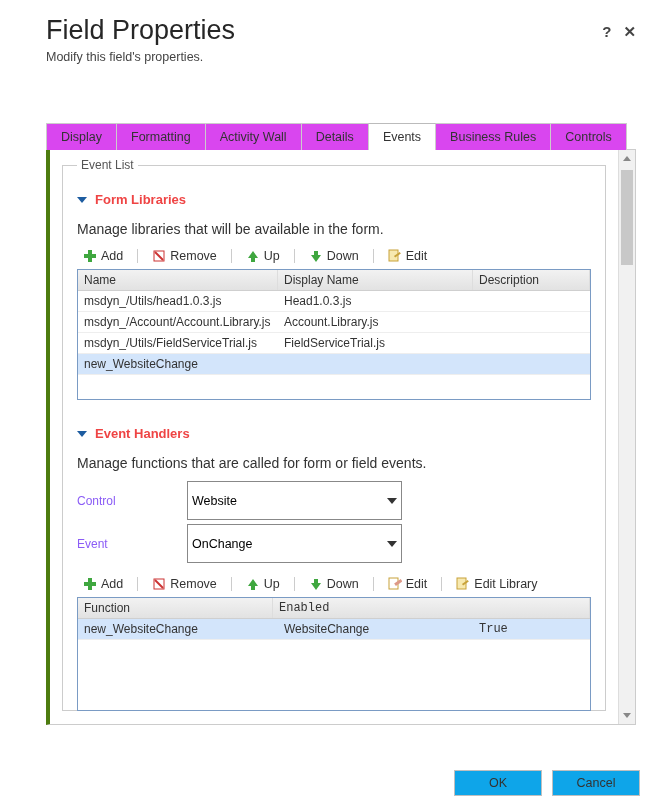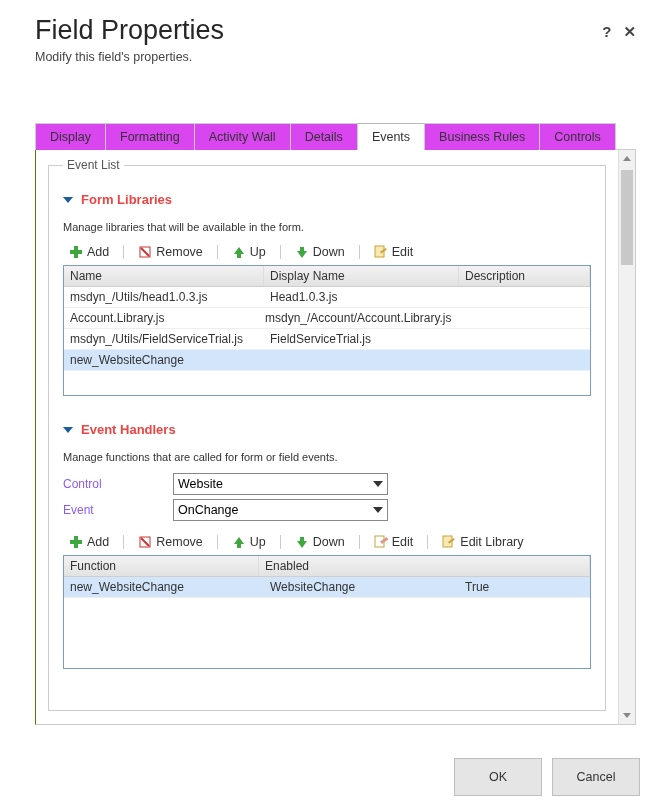--- a/index.html
+++ b/index.html
@@ -5,21 +5,21 @@
   * { box-sizing: border-box; margin: 0; padding: 0; }
   body {
     font-family: "Segoe UI", Arial, sans-serif;
     background: #fff;
     width: 664px;
     height: 812px;
     position: relative;
     overflow: hidden;
   }
   .dialog {
-    padding: 15px 28px 0 35px;
+    padding: 15px 28px 0 46px;
   }
   .header-row {
     display: flex;
     justify-content: space-between;
     align-items: flex-start;
   }
   .title {
     font-size: 27px;
     font-weight: 300;
     color: #262626;
@@ -62,21 +62,21 @@
     background: #fff;
     z-index: 2;
   }
   .tab:not(.active) {
     border-top-color: #ccc;
     background: #d946ef;
   }
   .content-area {
     display: flex;
     height: 575px;
-    border-left: 1px solid #4d7c0f;
+    border-left: 4px solid #4d7c0f;
     border-right: 1px solid #ccc;
     border-bottom: 1px solid #ccc;
   }
   .scroll-body {
     flex: 1;
     padding: 6px 12px;
     overflow: hidden;
   }
   fieldset.event-list {
     border: 1px solid #ccc;
@@ -100,21 +100,21 @@
     border-left: 5px solid transparent;
     border-right: 5px solid transparent;
     border-top: 6px solid #1d5ca0;
   }
   .section-title {
     font-size: 13px;
     font-weight: 700;
     color: #ef4444;
   }
   .section-desc {
-    font-size: 11px;
+    font-size: 14px;
     color: #333;
     margin: 14px 0 10px;
   }
   .toolbar {
     display: flex;
     align-items: center;
     gap: 4px;
     margin-bottom: 4px;
   }
   .tbtn {
@@ -173,40 +173,40 @@
     align-items: center;
     margin-bottom: 4px;
   }
   .form-label {
     width: 110px;
     font-size: 12px;
     color: #8b5cf6;
   }
   .select {
     width: 215px;
-    height: 22px;
+    height: 39px;
     border: 1px solid #888;
     font-size: 12.5px;
     padding: 1px 4px;
     display: flex;
     justify-content: space-between;
     align-items: center;
     cursor: pointer;
     background: #fff;
   }
   .select .caret {
     width: 0; height: 0;
     border-left: 5px solid transparent;
     border-right: 5px solid transparent;
     border-top: 6px solid #333;
   }
 
   .eh-col-lib { flex: 0 0 200px; }
   .eh-col-fn  { flex: 0 0 195px; }
-  .eh-col-en  { flex: 1; }
+  .eh-col-en  { flex: 1; font-family: Liberation Mono, monospace; }
   .table2-body { height: 70px; background:#fff; }
 
   .scrollbar {
     width: 17px;
     background: #f1f1f1;
     position: relative;
     border-left: 1px solid #ddd;
   }
   .scroll-arrow {
     position: absolute;
@@ -231,23 +231,23 @@
 
   .footer {
     position: absolute;
     bottom: 16px;
     right: 24px;
     display: flex;
     gap: 10px;
   }
   .btn {
     width: 88px;
-    height: 38px;
+    height: 26px;
     border: 1px solid #bfbfbf;
-    background: #e5e5e5;
+    background: #0ea5e9;
     font-size: 12.5px;
     color: #333;
     cursor: pointer;
   }
 </style>
 </head>
 <body>
 
 <div class="dialog">
   <div class="header-row">
@@ -337,22 +337,22 @@
             <div class="th lib-col-name">Name</div>
             <div class="th lib-col-disp">Display Name</div>
             <div class="th lib-col-desc">Description</div>
           </div>
           <div class="trow">
             <div class="td lib-col-name">msdyn_/Utils/head1.0.3.js</div>
             <div class="td lib-col-disp">Head1.0.3.js</div>
             <div class="td lib-col-desc"></div>
           </div>
           <div class="trow">
+            <div class="td lib-col-name">msdyn_/Account/Account.Library.js</div>
             <div class="td lib-col-disp">Account.Library.js</div>
-            <div class="td lib-col-name">msdyn_/Account/Account.Library.js</div>
             <div class="td lib-col-desc"></div>
           </div>
           <div class="trow">
             <div class="td lib-col-name">msdyn_/Utils/FieldServiceTrial.js</div>
             <div class="td lib-col-disp">FieldServiceTrial.js</div>
             <div class="td lib-col-desc"></div>
           </div>
           <div class="trow selected">
             <div class="td lib-col-name">new_WebsiteChange</div>
             <div class="td lib-col-disp"></div>

